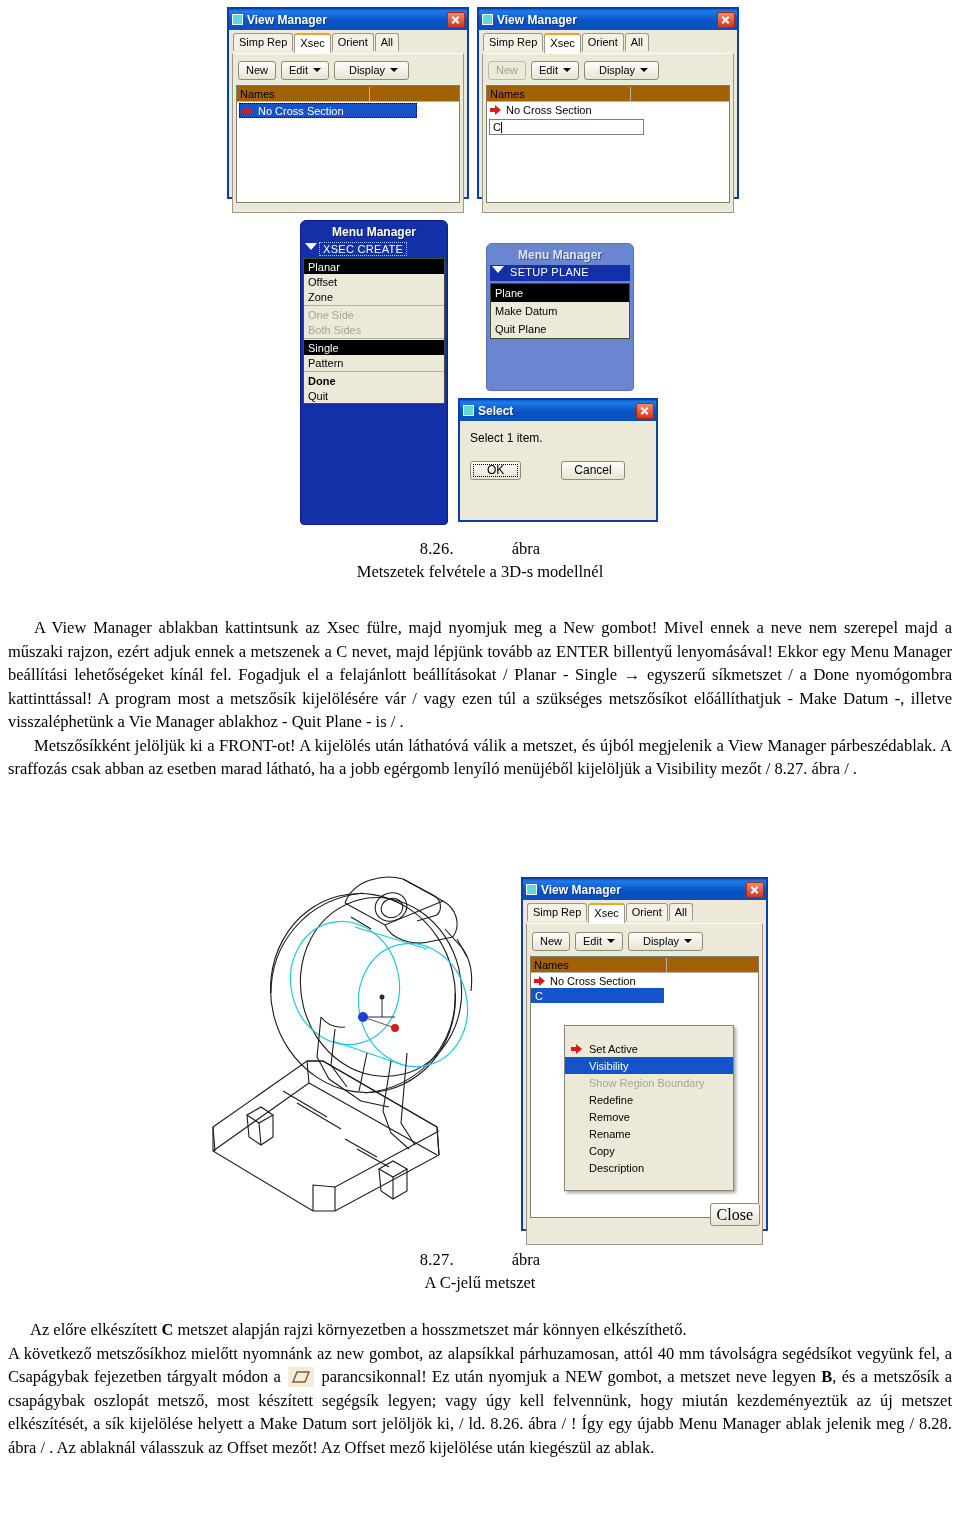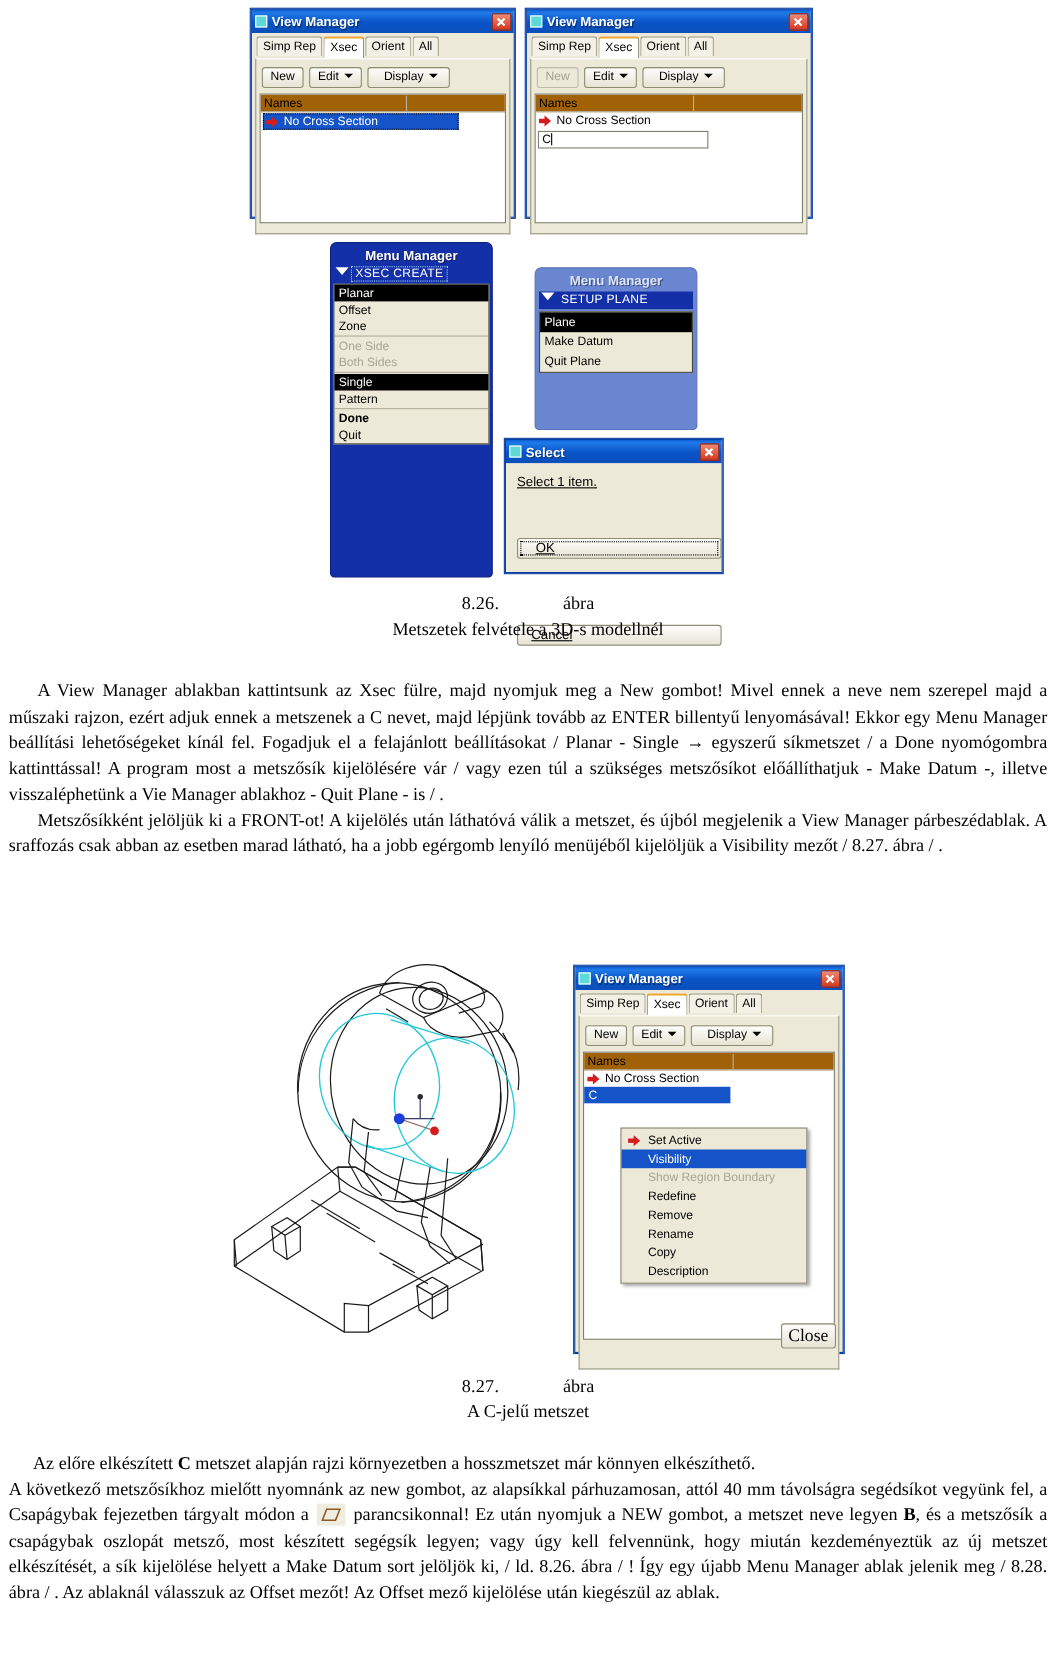--- a/index.html
+++ b/index.html
@@ -80,21 +80,21 @@
      border-top:7px solid #fff;flex:0 0 auto;}
   .mm-list{background:#ece9d8;border:1px solid #4a4a3a;font-family:"Liberation Sans",sans-serif;font-size:11px;}
   .mm-item{padding:1px 4px;line-height:14px;height:15px;box-sizing:border-box;}
   .mm-item.hl{background:#000;color:#fff;}
   .mm-item.gray{color:#a7a593;}
   .mm-item.bold{font-weight:bold;}
   .mm-sep{height:1px;background:#b2b09c;margin:1px 0;}
 
   
   .ctxmenu{position:absolute;background:#ece9d8;border:1px solid #8a8876;
-     font-family:"Liberation Sans",sans-serif;font-size:11px;padding:2px 0;
+     font-family:"Liberation Sans",sans-serif;font-size:11px;padding:14px 0;
      box-shadow:2px 2px 3px rgba(0,0,0,.35);}
   .ctx-item{display:flex;align-items:center;height:17px;padding:0 14px 0 6px;white-space:nowrap;}
   .ctx-item.sel{background:#1453c8;color:#fff;}
   .ctx-item.gray{color:#a7a593;}
   .ctx-item .ico-slot{width:18px;flex:0 0 auto;display:flex;align-items:center;}
 
   
   .fig-caption{text-align:center;font-size:16.5px;line-height:23px;}
   .fig-caption .num{letter-spacing:.2px;}
   .fig-caption .gap{display:inline-block;width:58px;}
@@ -216,23 +216,23 @@
     </div>
   </div>
 
   <div class="xp-dialog" style="left:459px;top:399px;width:198px;height:122px;">
     <div class="xp-title">
       <span class="win-ico"></span>
       <span class="ttl">Select</span>
       <span class="spacer"></span>
       <span class="closebtn"></span>
     </div>
-    <div style="padding:10px 0 0 10px;text-decoration:underline;">
+    <div style="padding:10px 0 0 10px;">
       <div style="font-family:'Liberation Sans',sans-serif;font-size:12px;">Select 1 item.</div>
-      <div style="display:flex;gap:60px;margin-top:44px;font-family:'Liberation Sans',sans-serif;font-size:12px;flex-direction:column;">
+      <div style="display:flex;gap:40px;margin-top:16px;font-family:'Liberation Sans',sans-serif;font-size:12px;">
         <span class="xbtn" style="padding:2px 16px;outline:1px dotted #000;outline-offset:-4px;"><span>OK</span></span>
         <span class="xbtn" style="padding:2px 12px;">Cancel</span>
       </div>
     </div>
   </div>
 
   <div class="fig-caption" style="position:absolute;left:0;top:537px;width:960px;">
     <div>
       <span class="num">8.26.</span><span class="gap"></span><span>ábra</span>
     </div>

